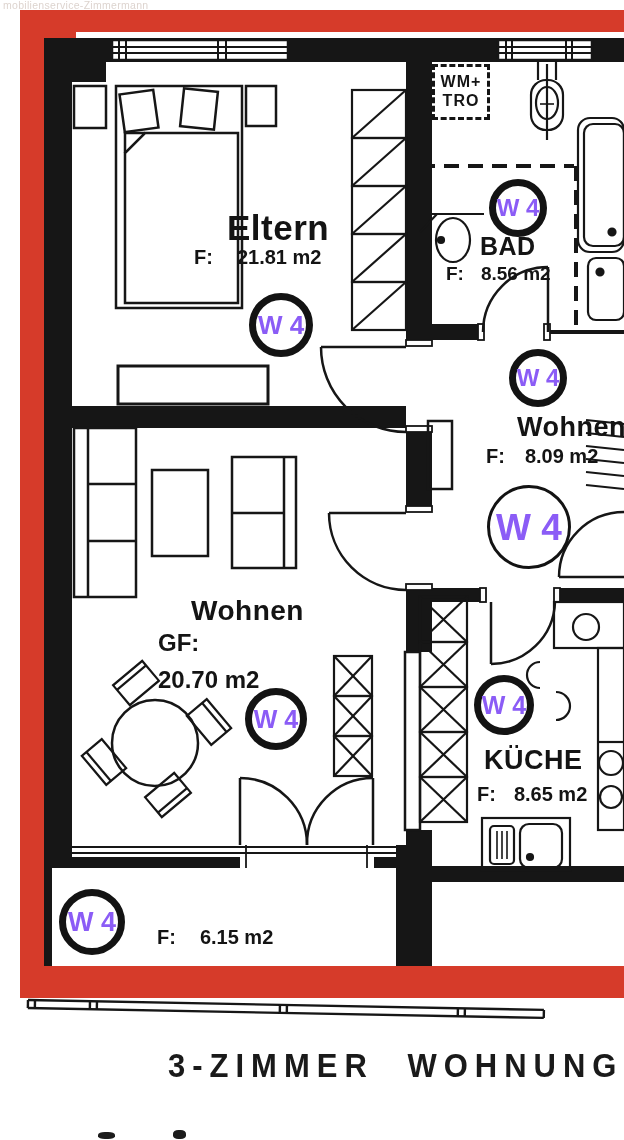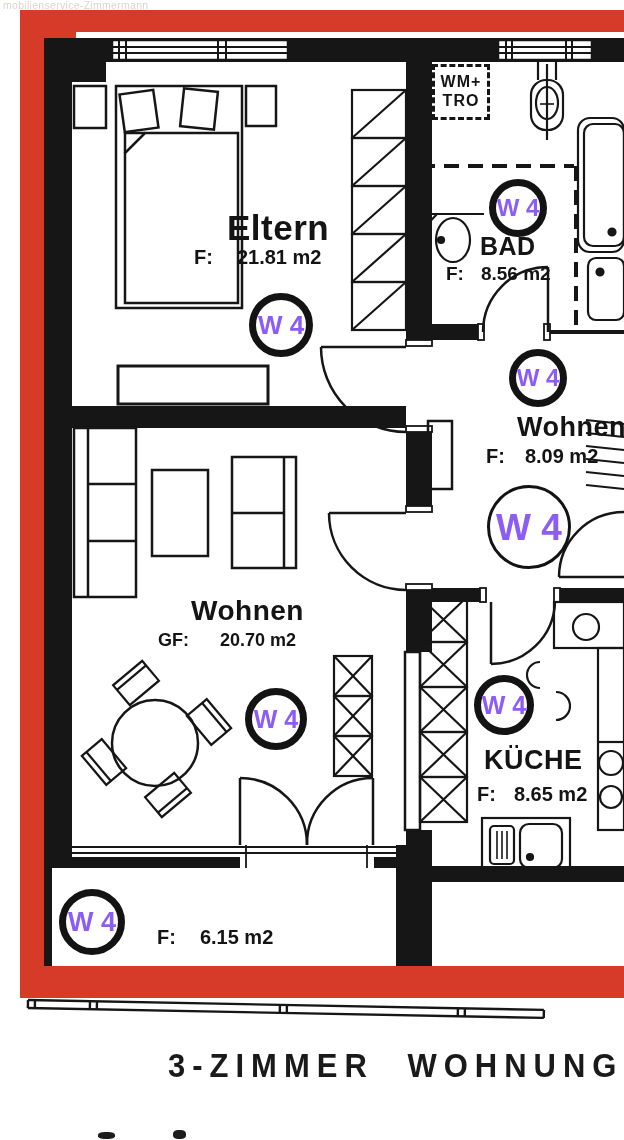--- a/index.html
+++ b/index.html
@@ -360,21 +360,21 @@
 
   <div class="badge" style="left:509px;top:349px;width:58px;height:58px;font-size:24px;">W 4</div>
   <div class="room-name" style="left:517px;top:414px;font-size:27px;">Wohnen</div>
   <div class="area-line" style="left:486px;top:446px;font-size:20px;gap:20px;">
     <span>F:</span>
     <span>8.09 m2</span>
   </div>
   <div class="badge thin" style="left:487px;top:485px;width:84px;height:84px;font-size:37px;">W 4</div>
 
   <div class="room-name" style="left:175px;top:597px;font-size:28px;margin-left:16px;">Wohnen</div>
-  <div class="area-line" style="left:158px;top:631px;font-size:18px;gap:31px;">
+  <div class="area-line" style="left:158px;top:631px;font-size:24px;gap:13px;flex-direction:column;">
     <span>GF:</span>
     <span>20.70 m2</span>
   </div>
   <div class="badge" style="left:245px;top:688px;width:62px;height:62px;font-size:25px;">W 4</div>
 
   <div class="badge" style="left:474px;top:675px;width:60px;height:60px;font-size:25px;">W 4</div>
   <div class="room-name" style="left:484px;top:747px;font-size:27px;">KÜCHE</div>
   <div class="area-line" style="left:477px;top:784px;font-size:20px;gap:18px;">
     <span>F:</span>
     <span>8.65 m2</span>

